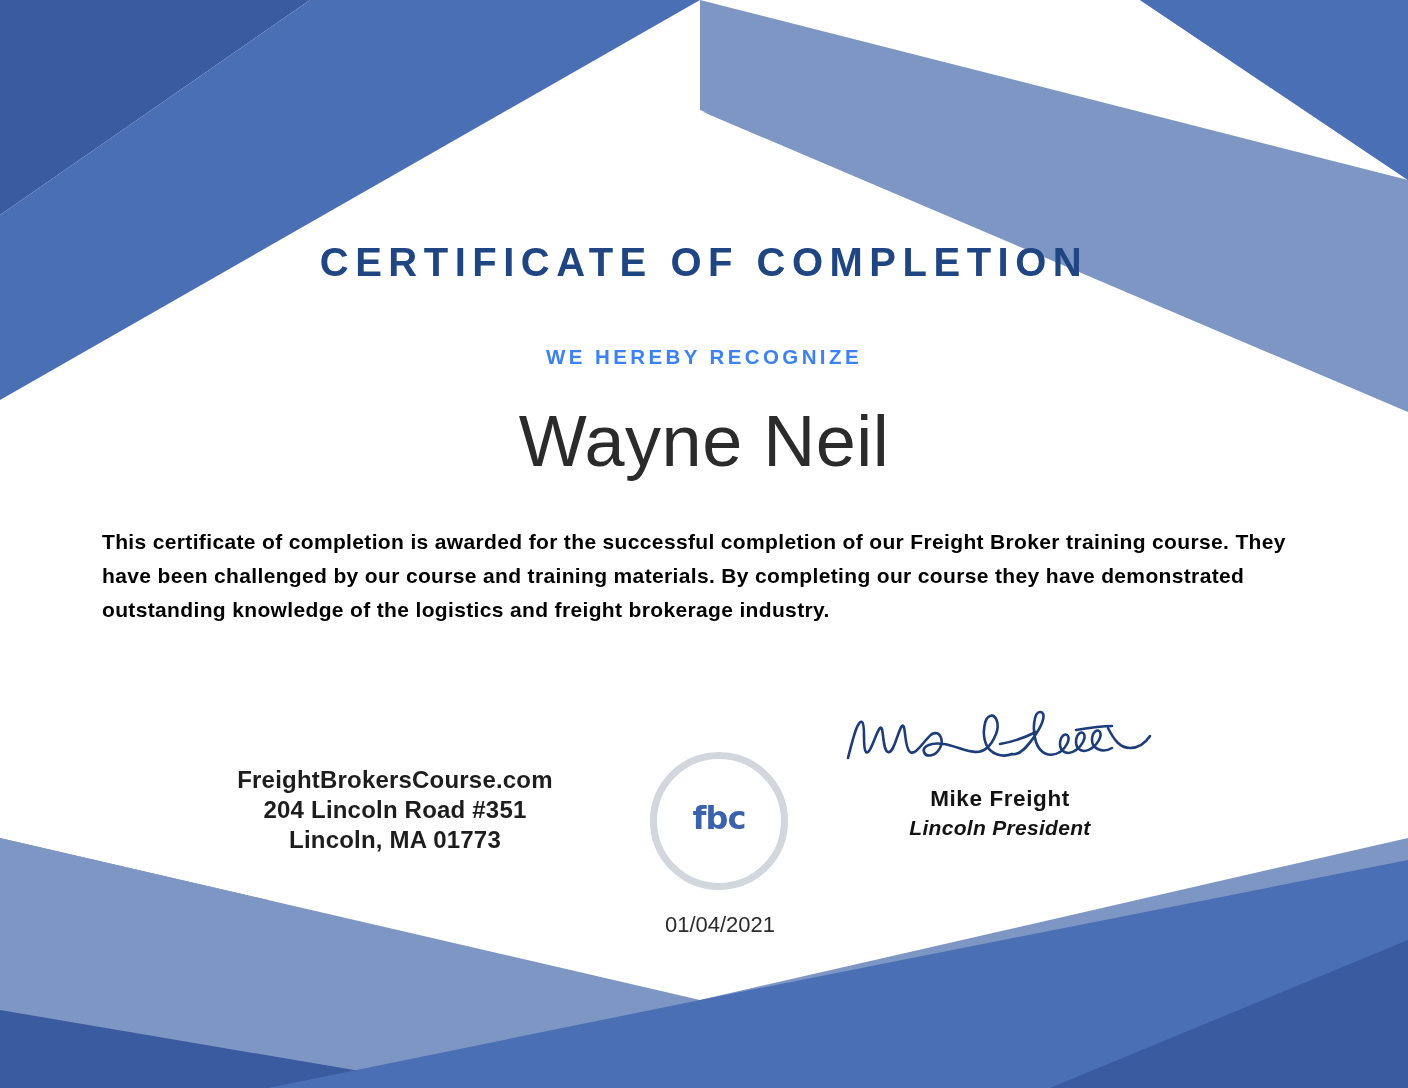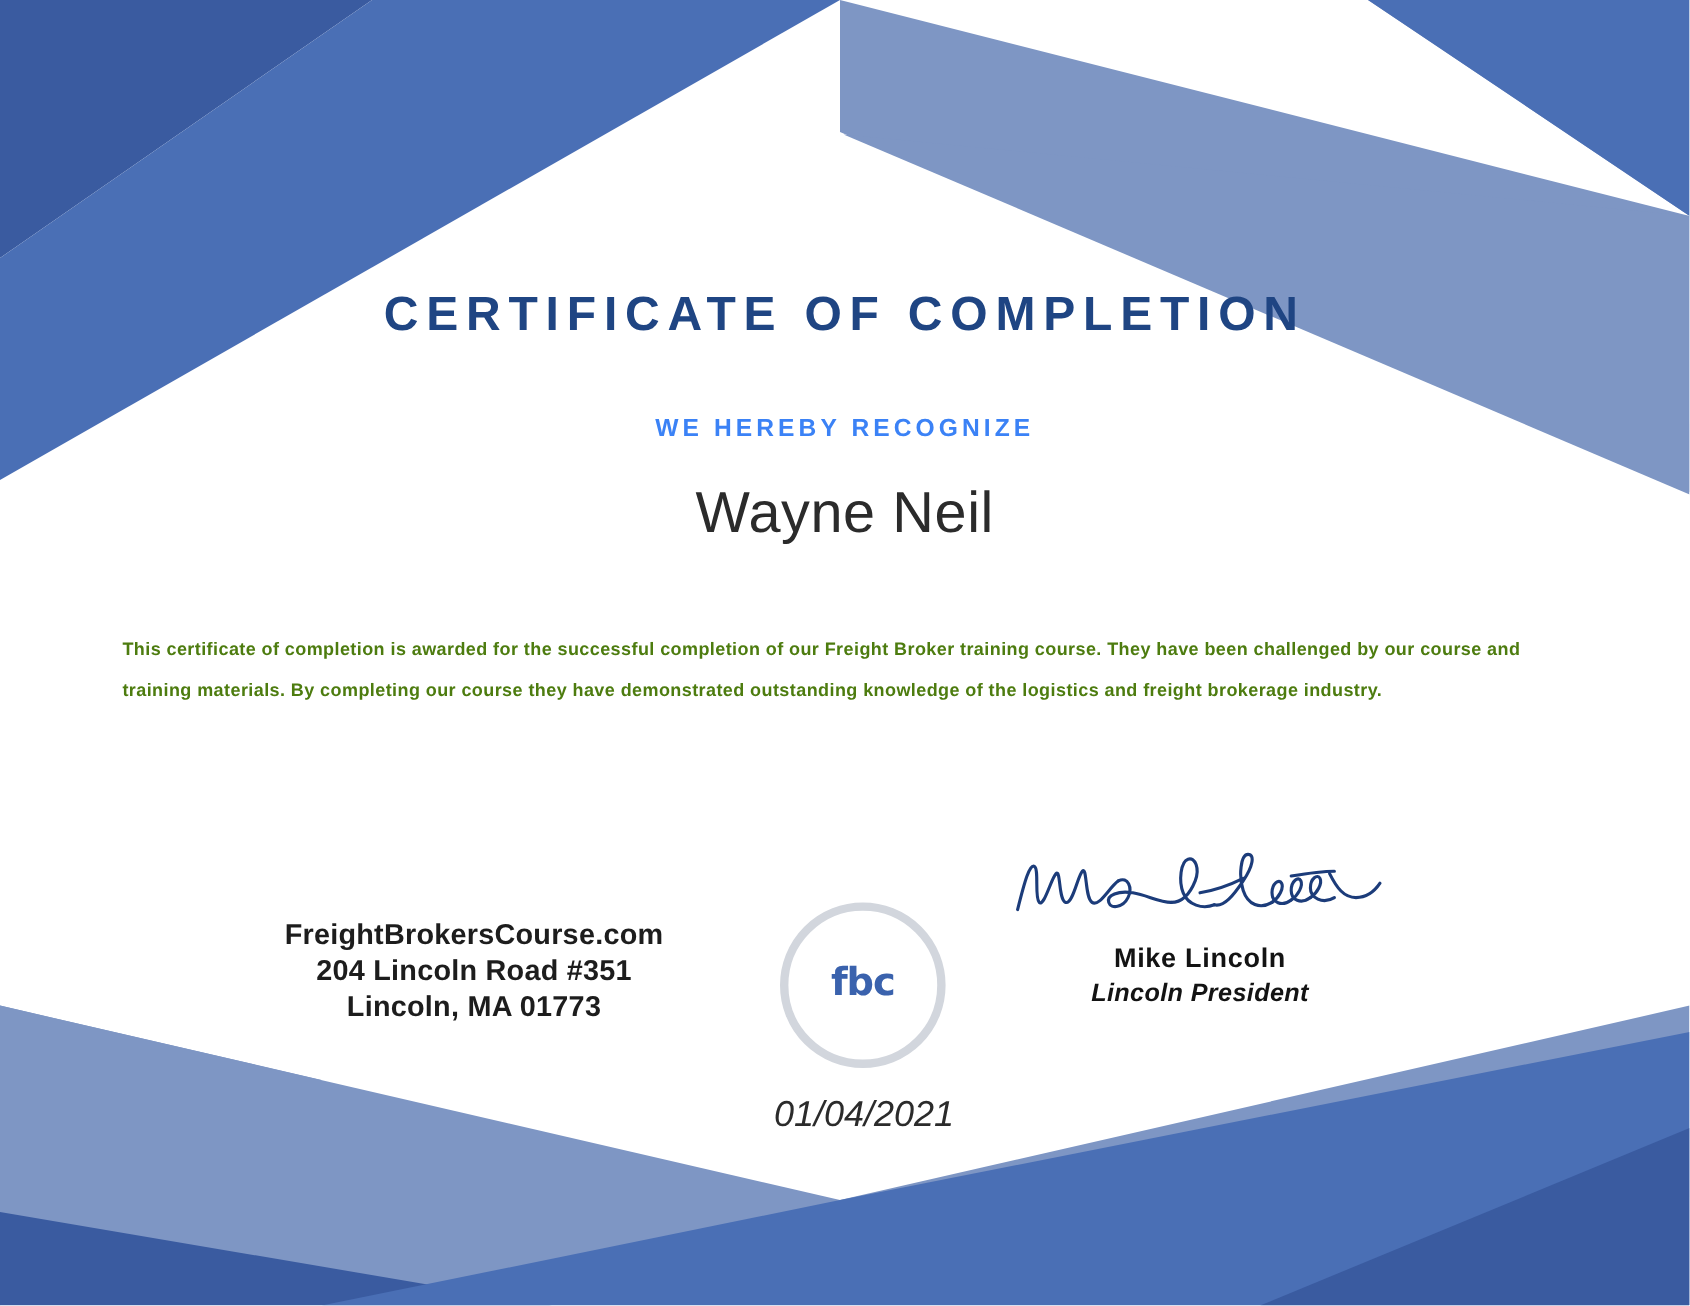--- a/index.html
+++ b/index.html
@@ -56,35 +56,35 @@
     letter-spacing: 3.4px;
     color: #3b82f6;
   }
 
   .recipient {
     position: absolute;
     top: 400px;
     left: 0;
     right: 0;
     text-align: center;
-    font-size: 48px;
+    font-size: 72px;
     font-weight: normal;
     color: #2b2b2b;
     letter-spacing: 0.5px;
   }
 
   .body-text {
     position: absolute;
     top: 525px;
     left: 102px;
     width: 1200px;
-    font-size: 15px;
+    font-size: 21px;
     font-weight: bold;
     line-height: 34px;
-    color: #4d7c0f;
+    color: #000000;
     letter-spacing: 0.35px;
   }
 
   .address {
     position: absolute;
     top: 765px;
     left: 130px;
     width: 530px;
     text-align: center;
     font-size: 24px;
@@ -152,23 +152,22 @@
     color: #131313;
     letter-spacing: 0.3px;
   }
 
   .date {
     position: absolute;
     top: 912px;
     left: 600px;
     width: 240px;
     text-align: center;
-    font-size: 30px;
+    font-size: 22px;
     color: #2b2b2b;
-    font-style: italic;
   }
 </style>
 </head>
 <body>
 
 <div class="certificate">
 
   <svg class="bg-layer" viewBox="0 0 1408 1088" preserveAspectRatio="none">
 
     <polygon points="0,0 310,0 0,215" fill="#3a5ba0"></polygon>
@@ -219,19 +218,19 @@
           <path d="M136,52 C146,52 152,44 156,34 C160,24 156,14 150,16 C144,18 142,34 146,44 C150,54 162,58 172,54"></path>
           <path d="M160,44 C172,42 184,38 196,32"></path>
           <path d="M172,54 C180,56 188,46 196,34 C204,22 206,12 200,12 C194,12 192,30 196,42 C200,54 210,58 220,52"></path>
           <path d="M220,52 C226,48 230,40 228,36 C226,32 220,36 220,44 C220,52 228,56 236,50"></path>
           <path d="M236,50 C242,46 246,38 244,34 C242,30 236,34 236,42 C236,50 244,54 252,48"></path>
           <path d="M252,48 C258,44 262,36 260,32 C258,28 252,32 252,40 C252,48 262,54 272,48"></path>
           <path d="M268,28 C274,40 280,48 290,48 C300,48 306,42 310,36"></path>
           <path d="M236,30 C248,28 260,26 272,26"></path>
         </g>
       </svg>
-      <div class="sig-name">Mike Lincoln</div>
+      <div class="sig-name">Mike Freight</div>
       <div class="sig-role">Lincoln President</div>
     </div>
 
     <div class="date">01/04/2021</div>
   </div>
 </div>
 
 </body></html>

